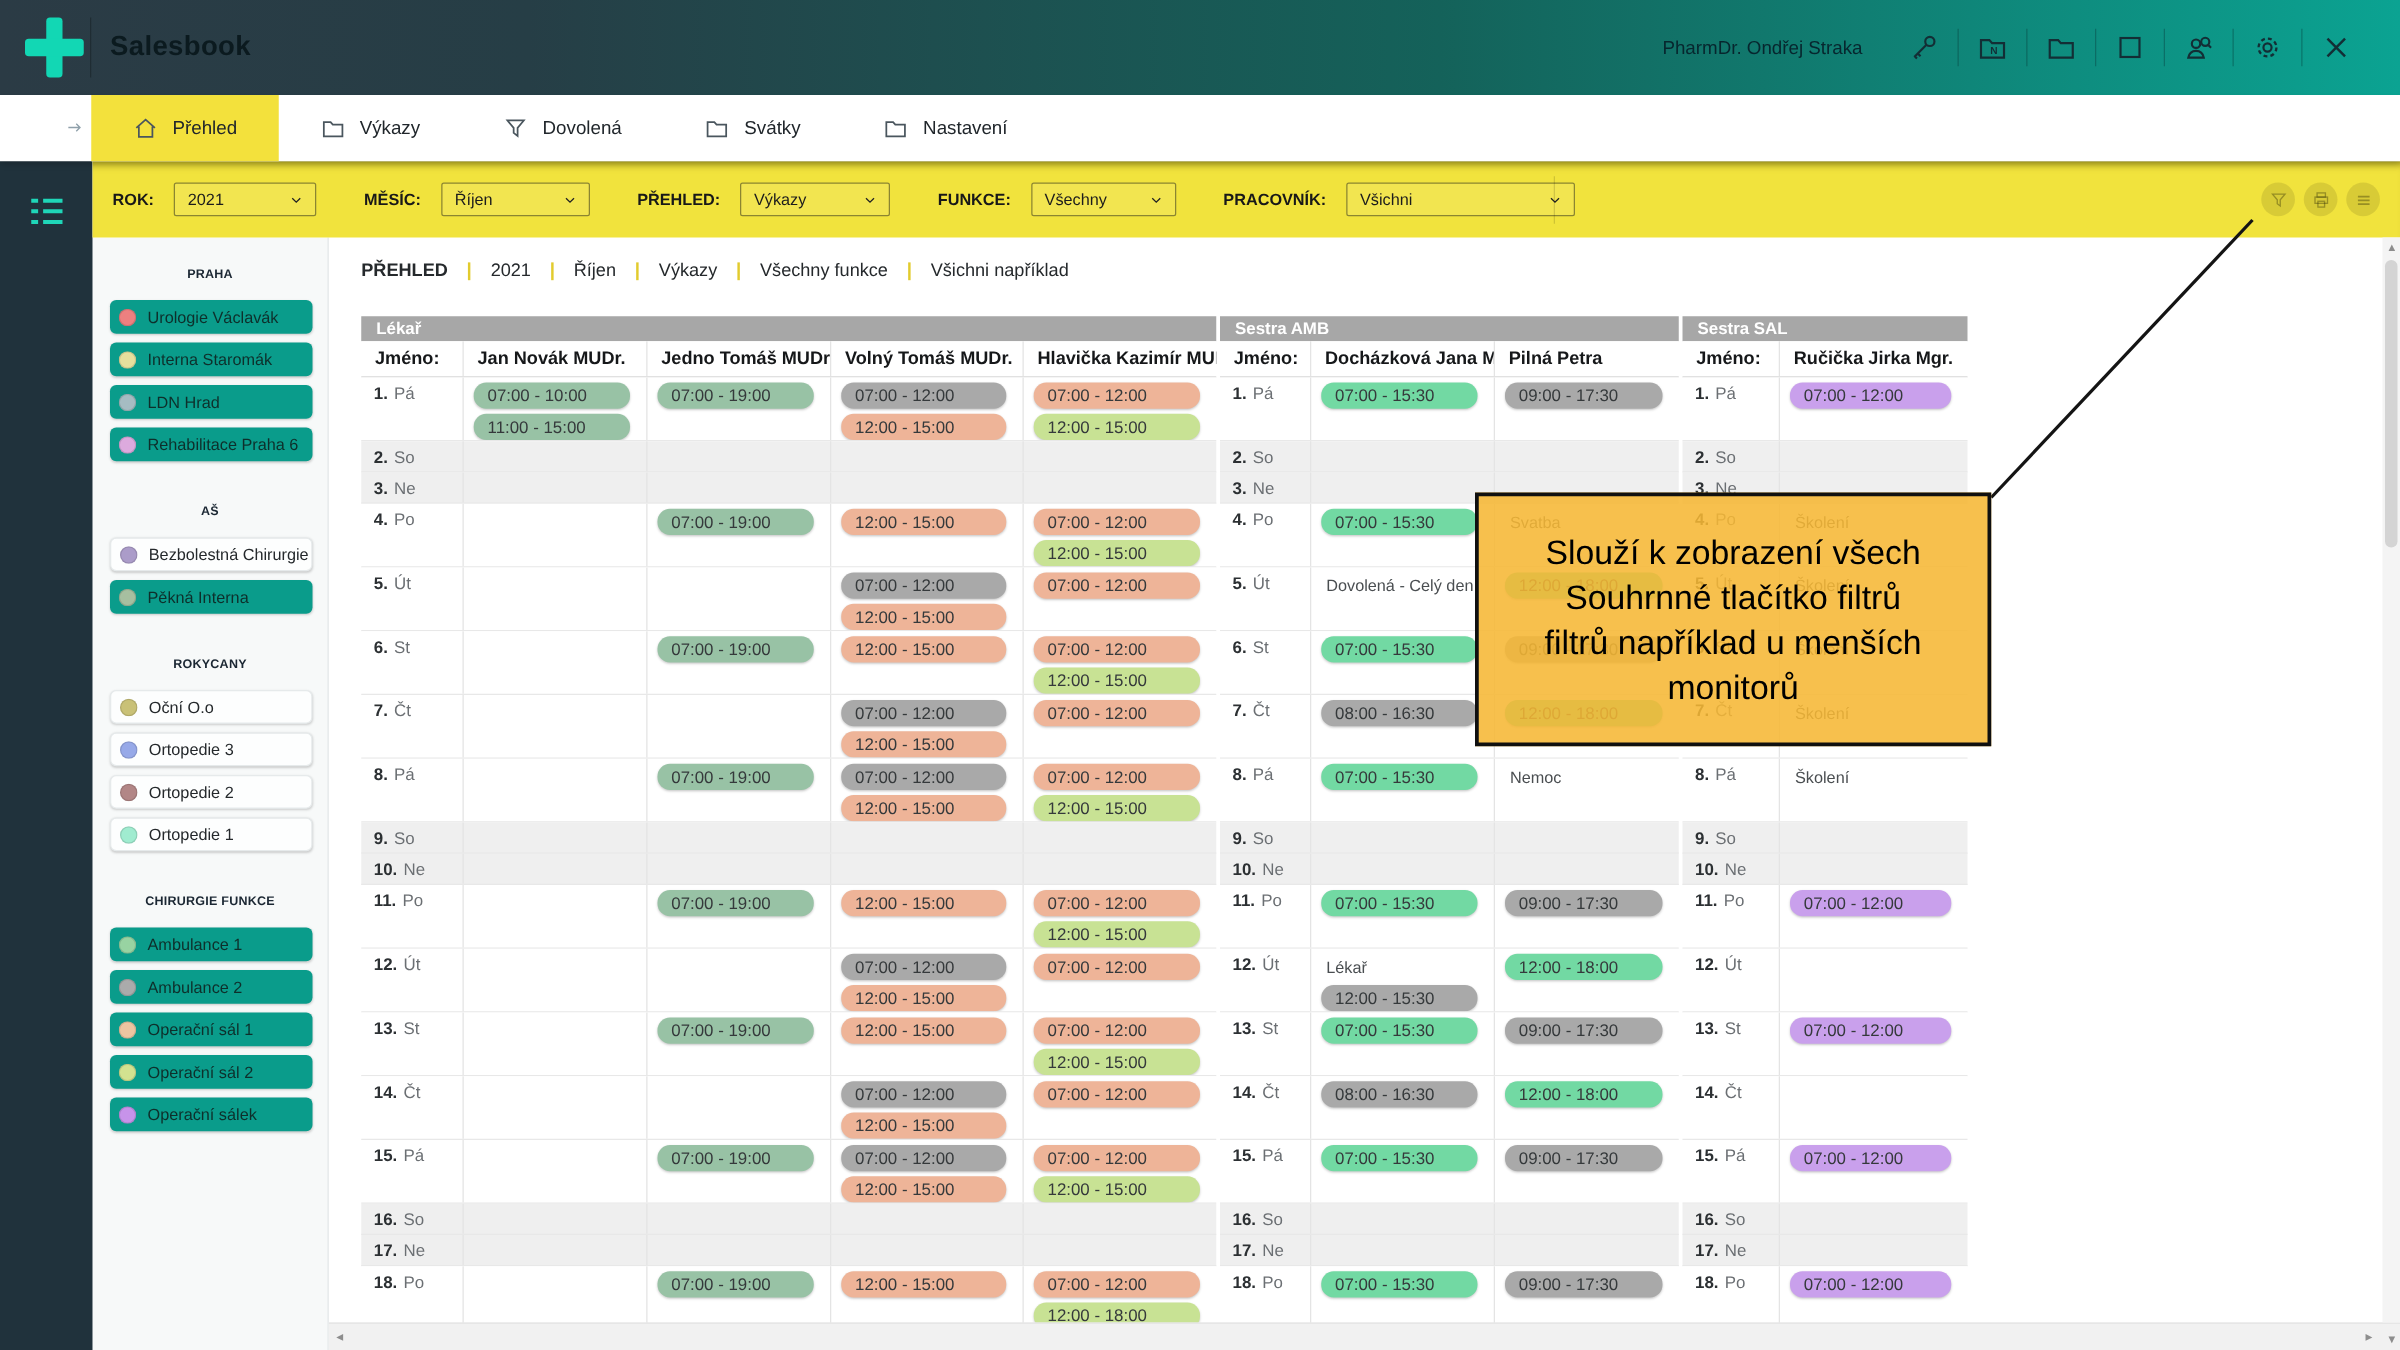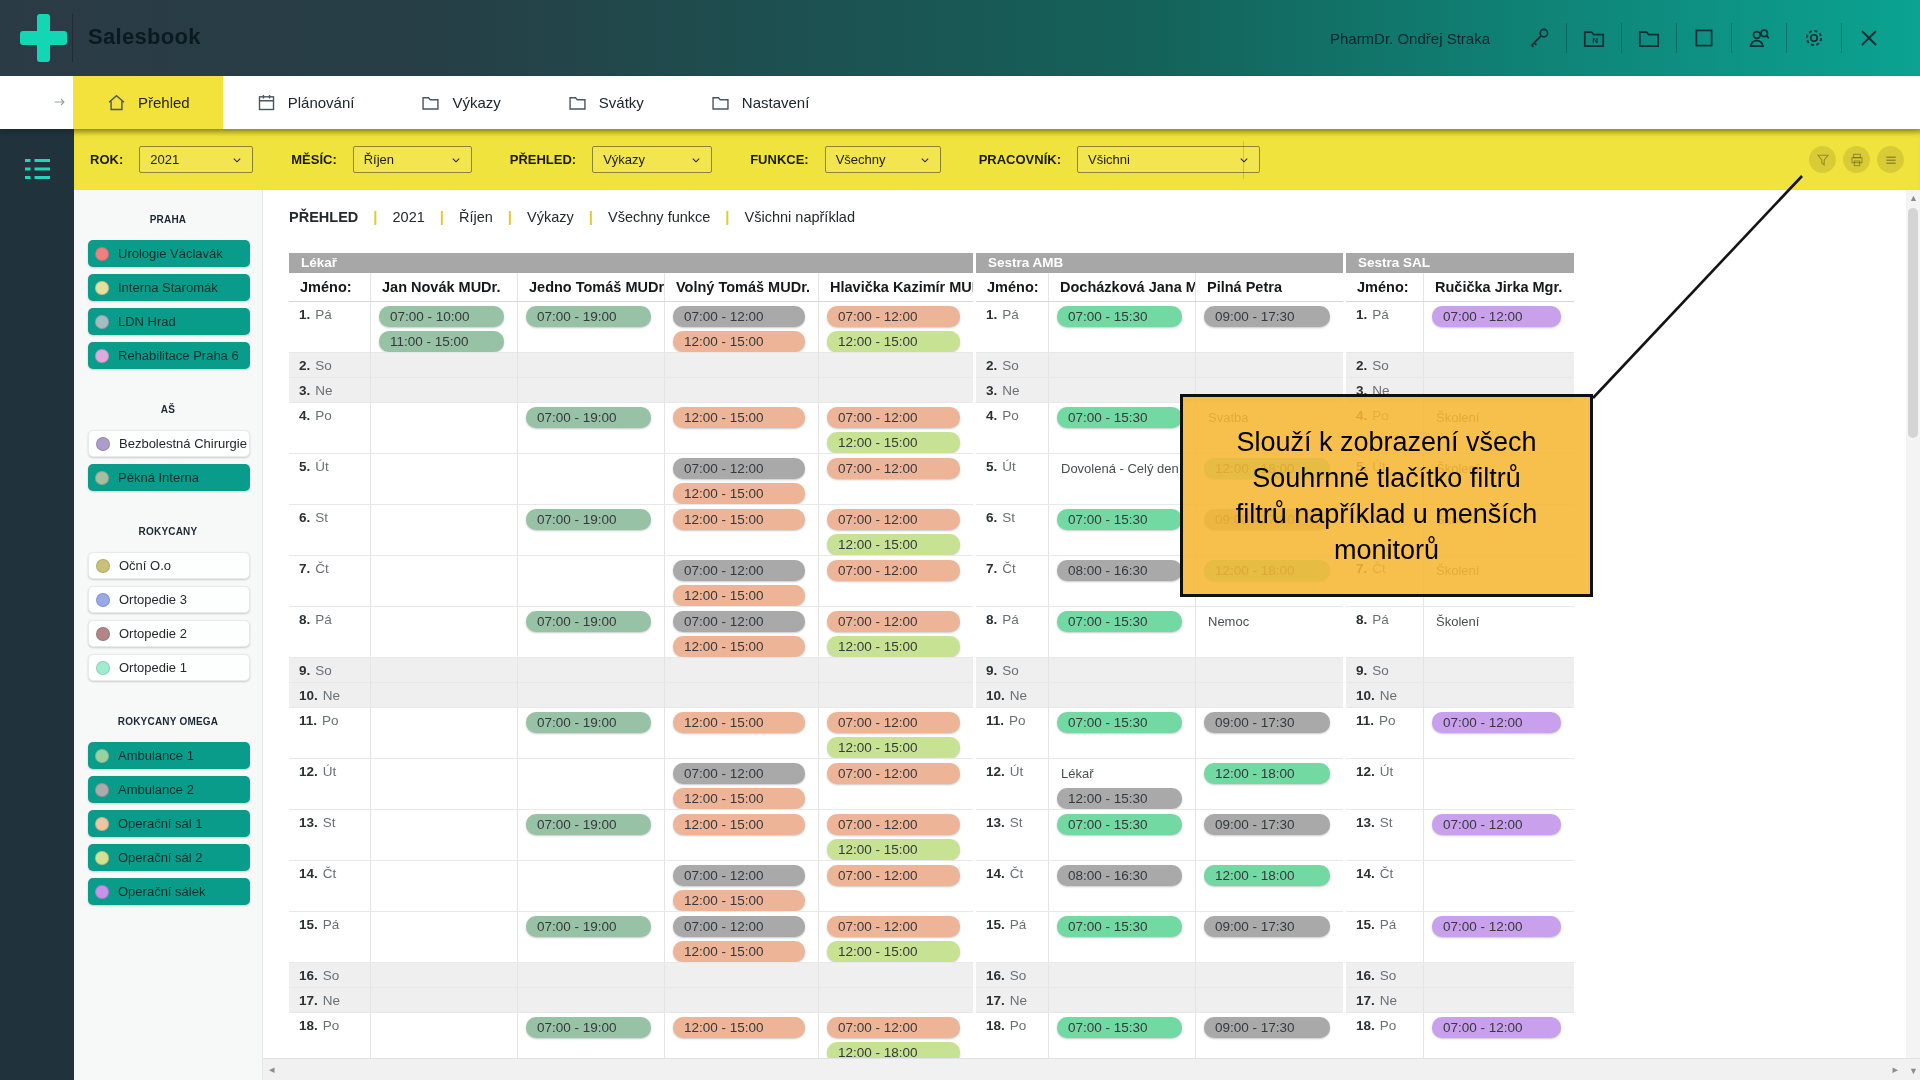--- a/index.html
+++ b/index.html
@@ -182,30 +182,29 @@
         </svg></span>
     <div class="tabs-wrap" id="tabs">
         <div class="tab active">
           <span class="ticn"><svg viewBox="0 0 24 24">
               <path d="M3.5 11.8 12 4.2l8.5 7.6M5.8 10.6V20h12.4v-9.4" fill="none" stroke="currentColor" stroke-width="1.6"></path>
             </svg></span>
           <span>Přehled</span>
         </div>
         <div class="tab">
           <span class="ticn"><svg viewBox="0 0 24 24">
-              <rect x="4" y="5.5" width="16" height="14.5" fill="none" stroke="currentColor" stroke-width="1.6"></rect>
-              <path d="M4 10h16M8.5 3.5v4M15.5 3.5v4" stroke="currentColor" stroke-width="1.6" fill="none"></path>
-            </svg></span>
-          <span>Plánování</span>
-        </div>
-        <div class="tab">
-          <span class="ticn"><svg viewBox="0 0 24 24">
               <path d="M3.5 19.5V6.5h6.2l2 2.3h8.8v10.7z" fill="none" stroke="currentColor" stroke-width="1.6"></path>
             </svg></span>
           <span>Výkazy</span>
+        </div>
+        <div class="tab">
+          <span class="ticn"><svg viewBox="0 0 24 24">
+              <path d="M4.5 5h15l-5.7 6.8v7.4l-3.6-2.8v-4.6z" fill="none" stroke="currentColor" stroke-width="1.6"></path>
+            </svg></span>
+          <span>Dovolená</span>
         </div>
         <div class="tab">
           <span class="ticn"><svg viewBox="0 0 24 24">
               <path d="M3.5 19.5V6.5h6.2l2 2.3h8.8v10.7z" fill="none" stroke="currentColor" stroke-width="1.6"></path>
             </svg></span>
           <span>Svátky</span>
         </div>
         <div class="tab">
           <span class="ticn"><svg viewBox="0 0 24 24">
               <path d="M3.5 19.5V6.5h6.2l2 2.3h8.8v10.7z" fill="none" stroke="currentColor" stroke-width="1.6"></path>
@@ -329,21 +328,21 @@
         <span class="sb-label">Ortopedie 3</span>
       </div>
       <div class="sb-btn off" style="top: 430px;">
         <span class="sb-dot" style="background: rgb(178, 134, 134);"></span>
         <span class="sb-label">Ortopedie 2</span>
       </div>
       <div class="sb-btn off" style="top: 464px;">
         <span class="sb-dot" style="background: rgb(160, 236, 208);"></span>
         <span class="sb-label">Ortopedie 1</span>
       </div>
-      <div class="sb-title" style="position: absolute; left: 0px; right: 0px; top: 526px;">ROKYCANY OMEGA</div>
+      <div class="sb-title" style="position: absolute; left: 0px; right: 0px; top: 526px;">CHIRURGIE FUNKCE</div>
       <div class="sb-btn on" style="top: 552px;">
         <span class="sb-dot" style="background: rgb(152, 211, 162);"></span>
         <span class="sb-label">Ambulance 1</span>
       </div>
       <div class="sb-btn on" style="top: 586px;">
         <span class="sb-dot" style="background: rgb(171, 171, 171);"></span>
         <span class="sb-label">Ambulance 2</span>
       </div>
       <div class="sb-btn on" style="top: 620px;">
         <span class="sb-dot" style="background: rgb(237, 197, 161);"></span>

